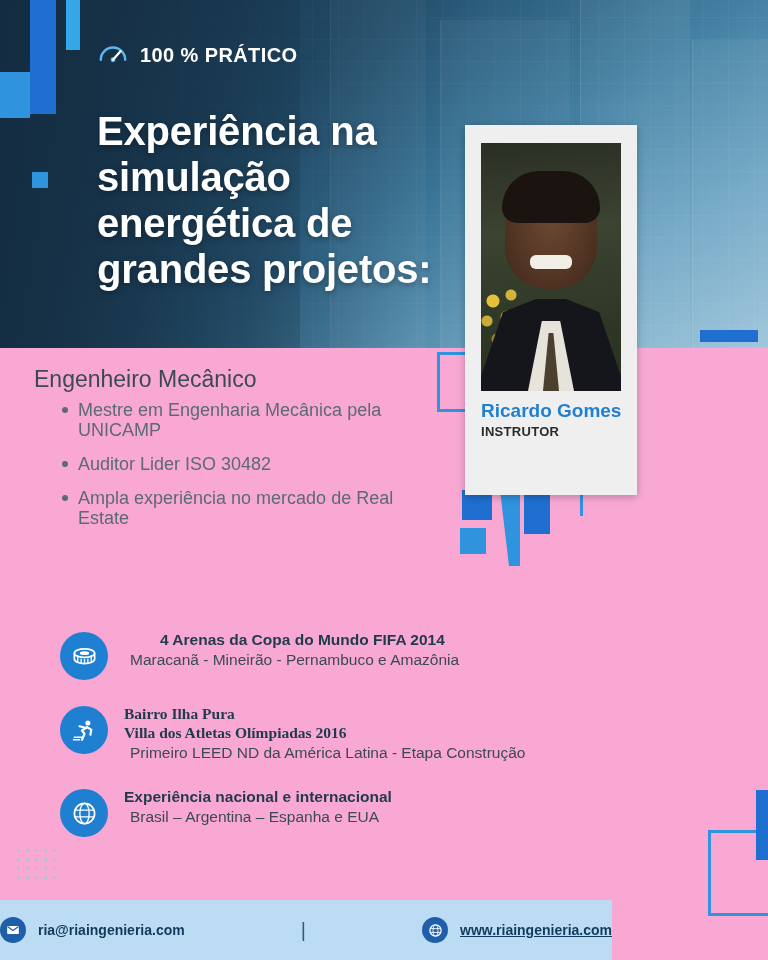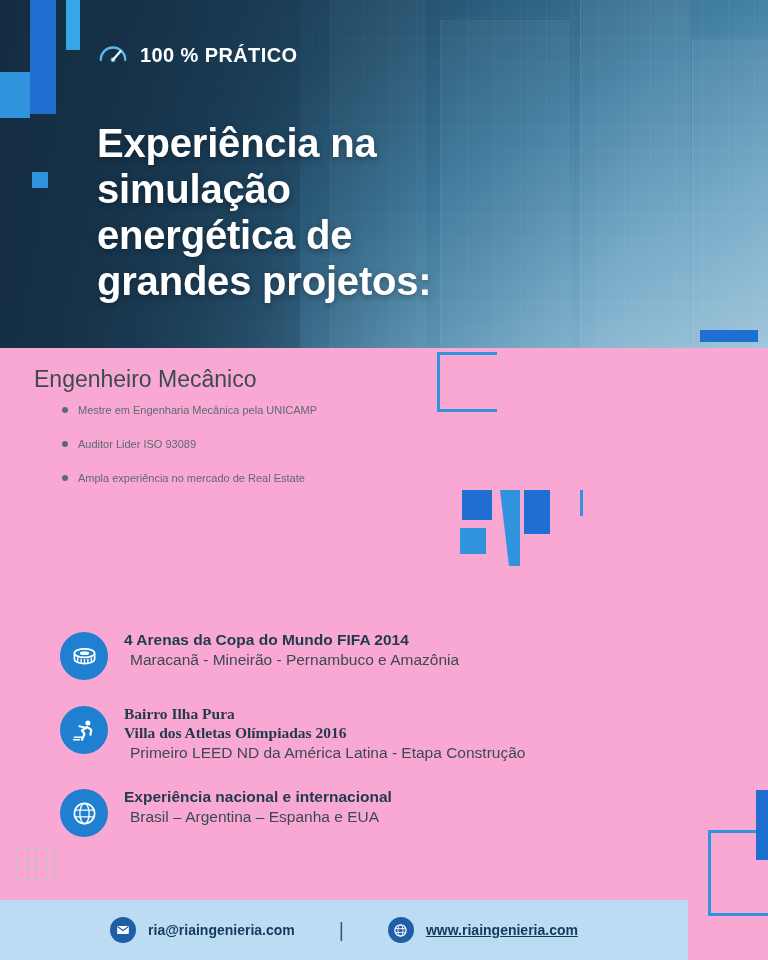--- a/index.html
+++ b/index.html
@@ -61,21 +61,21 @@
     display:flex; align-items:center; gap:12px;
   }
   .badge .gauge {
     width:30px; height:30px; display:block;
   }
   .badge-text {
     color:#ffffff; font-size:20px; font-weight:700; letter-spacing:.4px;
   }
 
   .hero-title {
-    position:absolute; z-index:8; left:97px; top:120px;
+    position:absolute; z-index:8; left:97px; top:108px;
     width: 380px;
     color:#ffffff;
     font-size:40px;
     line-height:46px;
     font-weight:700;
     letter-spacing:-0.2px;
     text-shadow: 0 2px 6px rgba(0,0,0,.35);
   }
 
   
@@ -161,21 +161,21 @@
 
   
   .body-wrap { position:absolute; left:0; top:348px; width:680px; height:560px; }
   .section-title {
     position:absolute; left:34px; top:18px;
     font-size:23px; color:#3b4a52; font-weight:400;
   }
   .bullets { position:absolute; left:62px; top:52px; width:380px; }
   .bullet {
     display:flex; gap:10px; margin-bottom:14px;
-    color:#5c6a73; font-size:11px; line-height:20px;
+    color:#5c6a73; font-size:18px; line-height:20px;
   }
   .bullet .dot {
     flex:0 0 auto; width:6px; height:6px; border-radius:50%;
     background:#5c6a73; margin-top:7px;
   }
 
   
   .highlights { position:absolute; left:60px; top:280px; width:700px; }
   .hl {
     display:flex; align-items:flex-start; gap:16px; margin-bottom:22px;
@@ -185,23 +185,23 @@
     background:#1f7fd0; display:flex; align-items:center; justify-content:center;
     margin-top:4px;
   }
   .hl-icon svg { display:block; }
   .hl-text { padding-top:2px; }
   .hl-title { color:#1f3a4d; font-size:15.5px; font-weight:700; line-height:19px; }
   .hl-sub { color:#3b4a52; font-size:15.5px; line-height:21px; padding-left:6px; }
 
   
   .footer {
-    position:absolute; left:0; bottom:0; width:688px; height:60px;
+    position:absolute; left:0; bottom:0; width:612px; height:60px;
     background:#bcdcf3;
-    display:flex; align-items:center; justify-content:center; gap:44px;
+    display:flex; align-items:center; justify-content:space-between; gap:44px;
   }
   .f-item { display:flex; align-items:center; gap:12px; }
   .f-icon {
     width:26px; height:26px; border-radius:50%; background:#1f5fa8;
     display:flex; align-items:center; justify-content:center;
   }
   .f-text { color:#123a5c; font-size:14px; font-weight:700; }
   .f-text.link { text-decoration: underline; }
   .f-sep { color:#123a5c; font-size:20px; font-weight:400; opacity:.8; }
 </style>
@@ -240,52 +240,65 @@
   <div class="d-frame"></div>
   <div class="d-sq-a"></div>
   <div class="d-sq-b"></div>
   <div class="d-bar-c"></div>
   <div class="d-bar-d"></div>
   <div class="d-line-e"></div>
   <div class="d-frame-r"></div>
   <div class="d-bar-r"></div>
   <div class="dots"></div>
 
+  <div class="portrait-card">
+    <div class="portrait-photo">
+      <div class="lights"></div>
+      <div class="suit"></div>
+      <div class="shirt"></div>
+      <div class="tie"></div>
+      <div class="face"></div>
+      <div class="hair"></div>
+      <div class="teeth"></div>
+    </div>
+    <div class="portrait-name">Ricardo Gomes</div>
+    <div class="portrait-role">INSTRUTOR</div>
+  </div>
 
   <div class="body-wrap">
     <div class="section-title">Engenheiro Mecânico</div>
 
     <div class="bullets">
       <div class="bullet">
         <span class="dot"></span>
         <span>Mestre em Engenharia Mecânica pela UNICAMP</span>
       </div>
       <div class="bullet">
         <span class="dot"></span>
-        <span>Auditor Lider ISO 93089</span>
+        <span>Auditor Lider ISO 30482</span>
       </div>
       <div class="bullet">
         <span class="dot"></span>
         <span>Ampla experiência no mercado de Real Estate</span>
       </div>
     </div>
 
     <div class="highlights">
 
       <div class="hl">
         <div class="hl-icon">
           <svg viewBox="0 0 32 32" width="27" height="27" aria-hidden="true">
             <ellipse cx="16" cy="12" rx="12" ry="5" fill="none" stroke="#ffffff" stroke-width="2"></ellipse>
             <ellipse cx="16" cy="12" rx="5.5" ry="2.2" fill="#ffffff"></ellipse>
             <path d="M4 12v7c0 3 5.4 5.4 12 5.4S28 22 28 19v-7" fill="none" stroke="#ffffff" stroke-width="2"></path>
             <path d="M8 17v6M12 18.6v6M16 19v6M20 18.6v6M24 17v6" stroke="#ffffff" stroke-width="1.6"></path>
           </svg>
         </div>
         <div class="hl-text">
-          <div class="hl-title" style="white-space:pre-line;">4 Arenas da Copa do Mundo FIFA 2014</div>
+          <div class="hl-title" style="white-space:pre-line;margin-left:36px;">4 Arenas da Copa do Mundo FIFA 2014</div>
           <div class="hl-sub">Maracanã - Mineirão - Pernambuco e Amazônia</div>
         </div>
       </div>
 
       <div class="hl">
         <div class="hl-icon">
           <svg viewBox="0 0 32 32" width="27" height="27" aria-hidden="true">
             <circle cx="20" cy="7" r="3" fill="#ffffff"></circle>
             <path d="M19 12 L13 16 L16 20 L13 27" fill="none" stroke="#ffffff" stroke-width="2.6" stroke-linecap="round" stroke-linejoin="round"></path>
             <path d="M19 12 L24 15 L23 21" fill="none" stroke="#ffffff" stroke-width="2.6" stroke-linecap="round" stroke-linejoin="round"></path>

